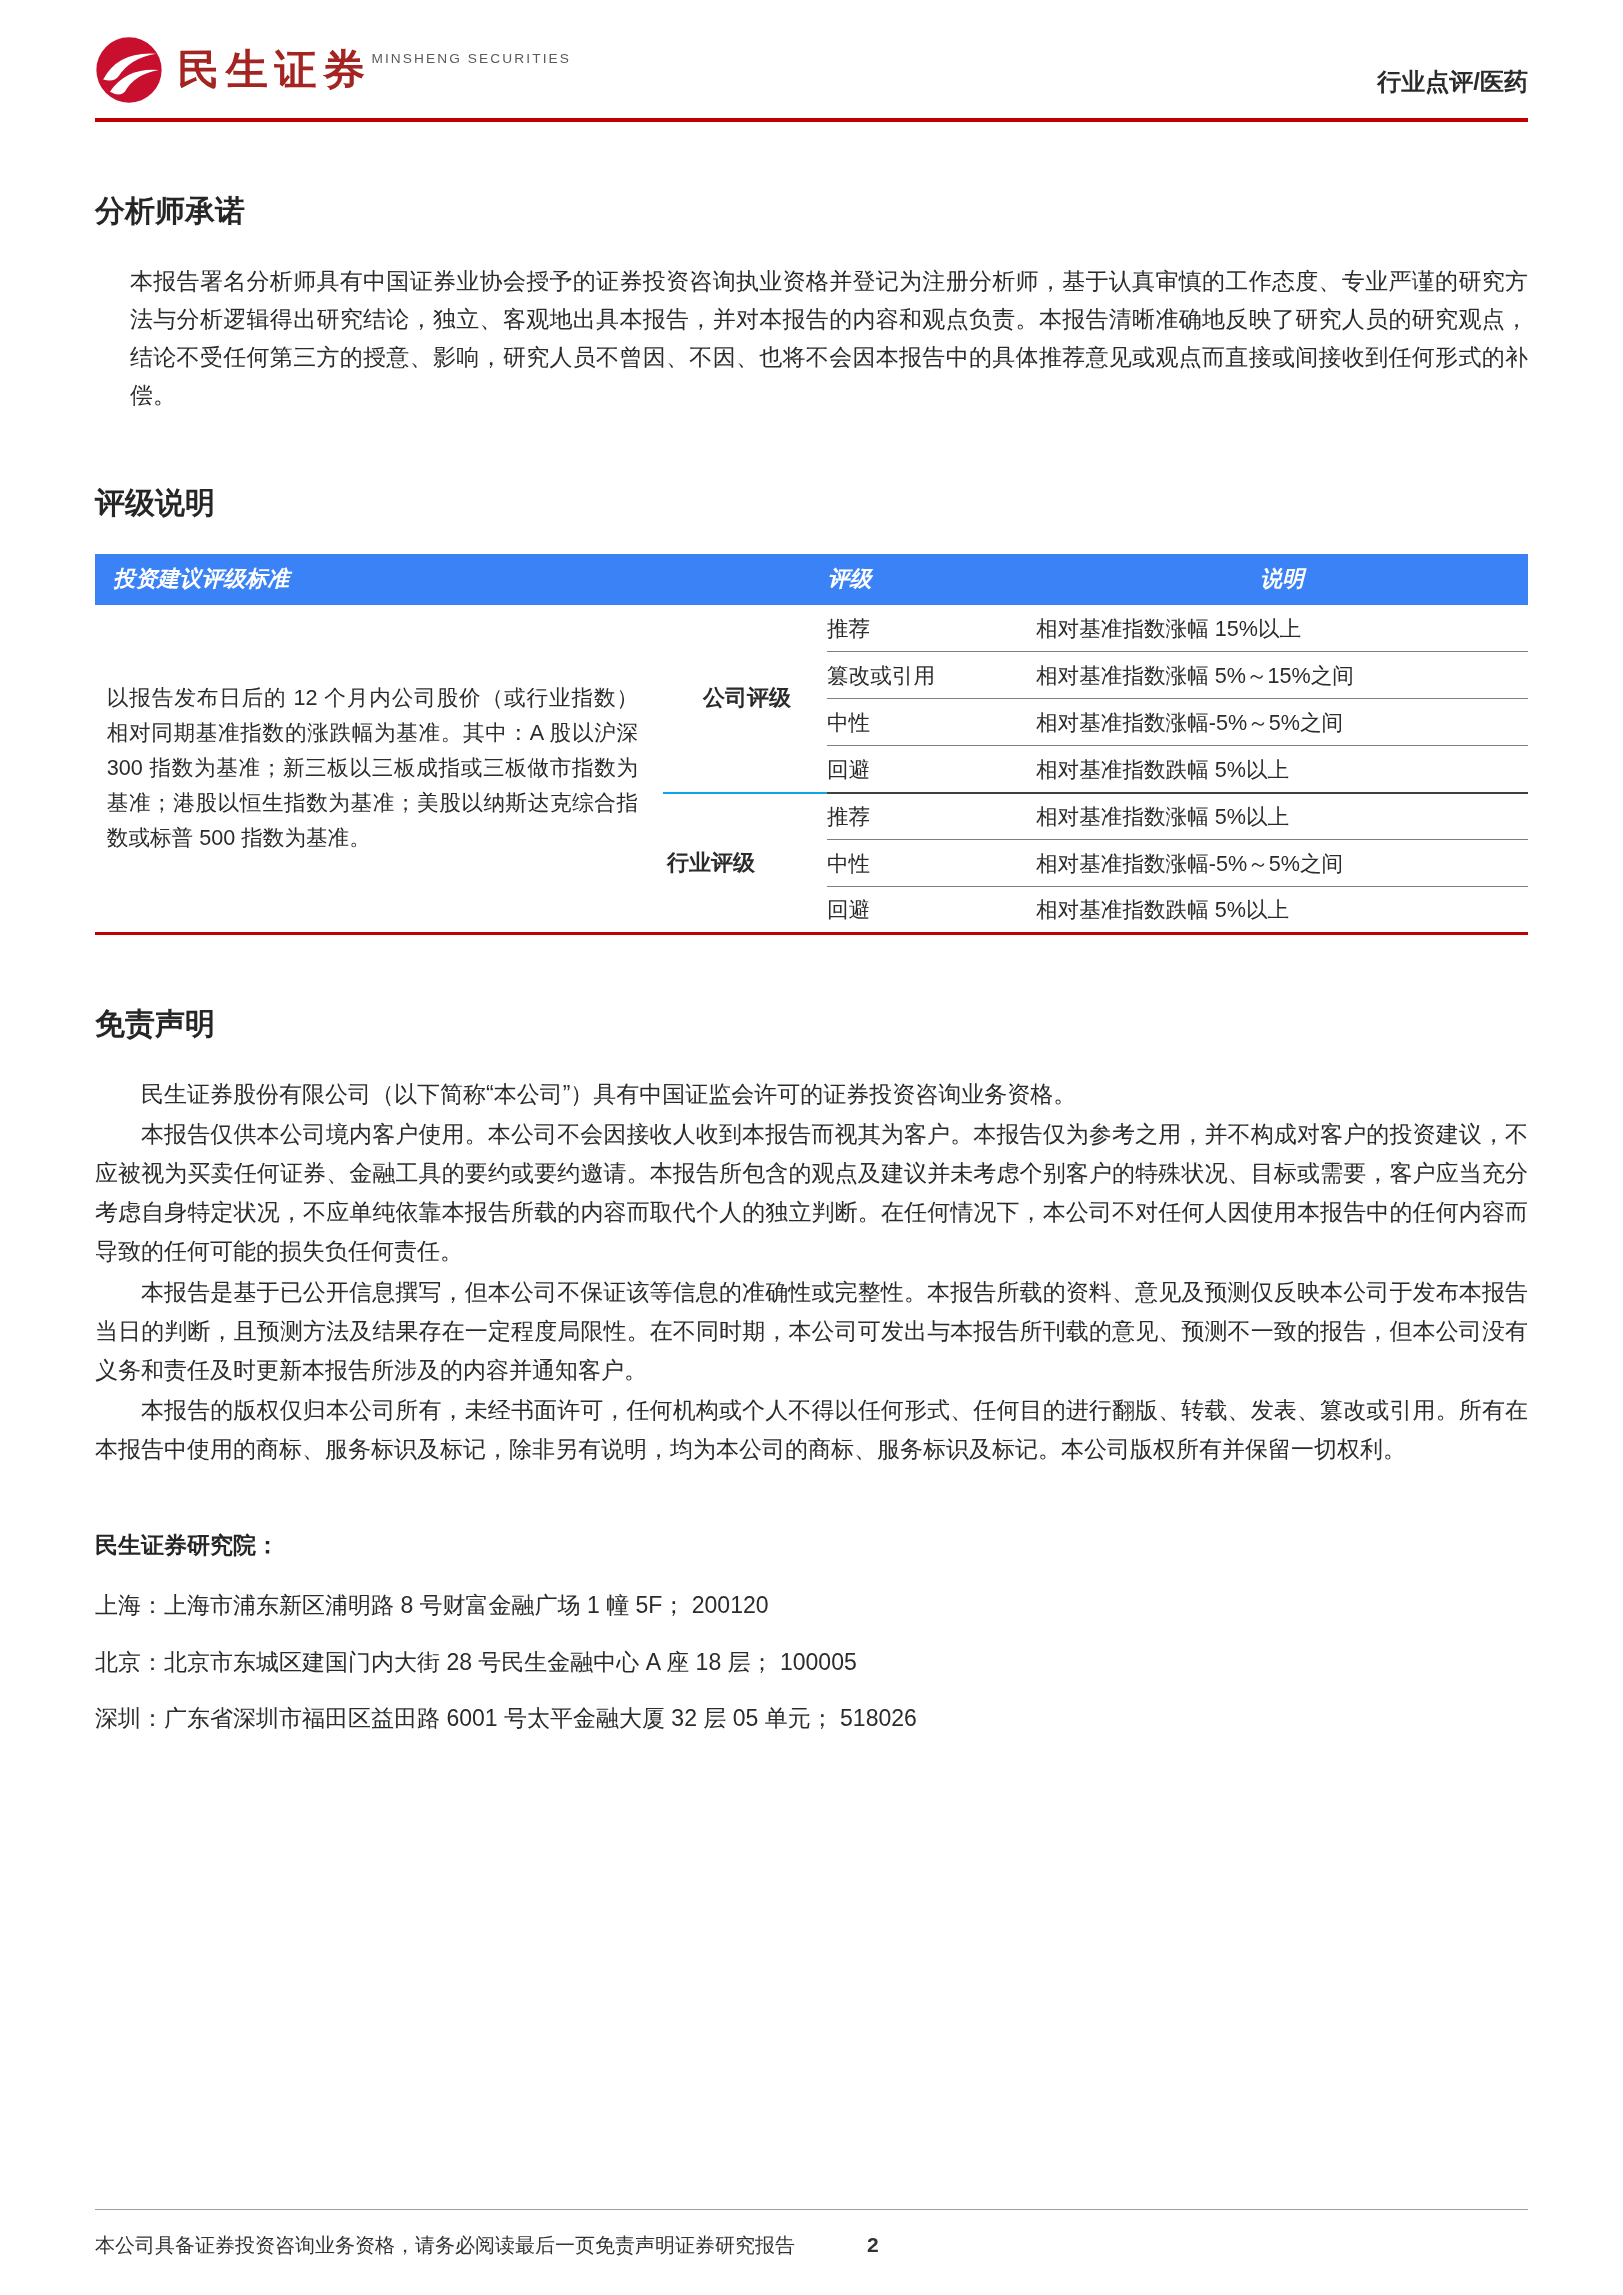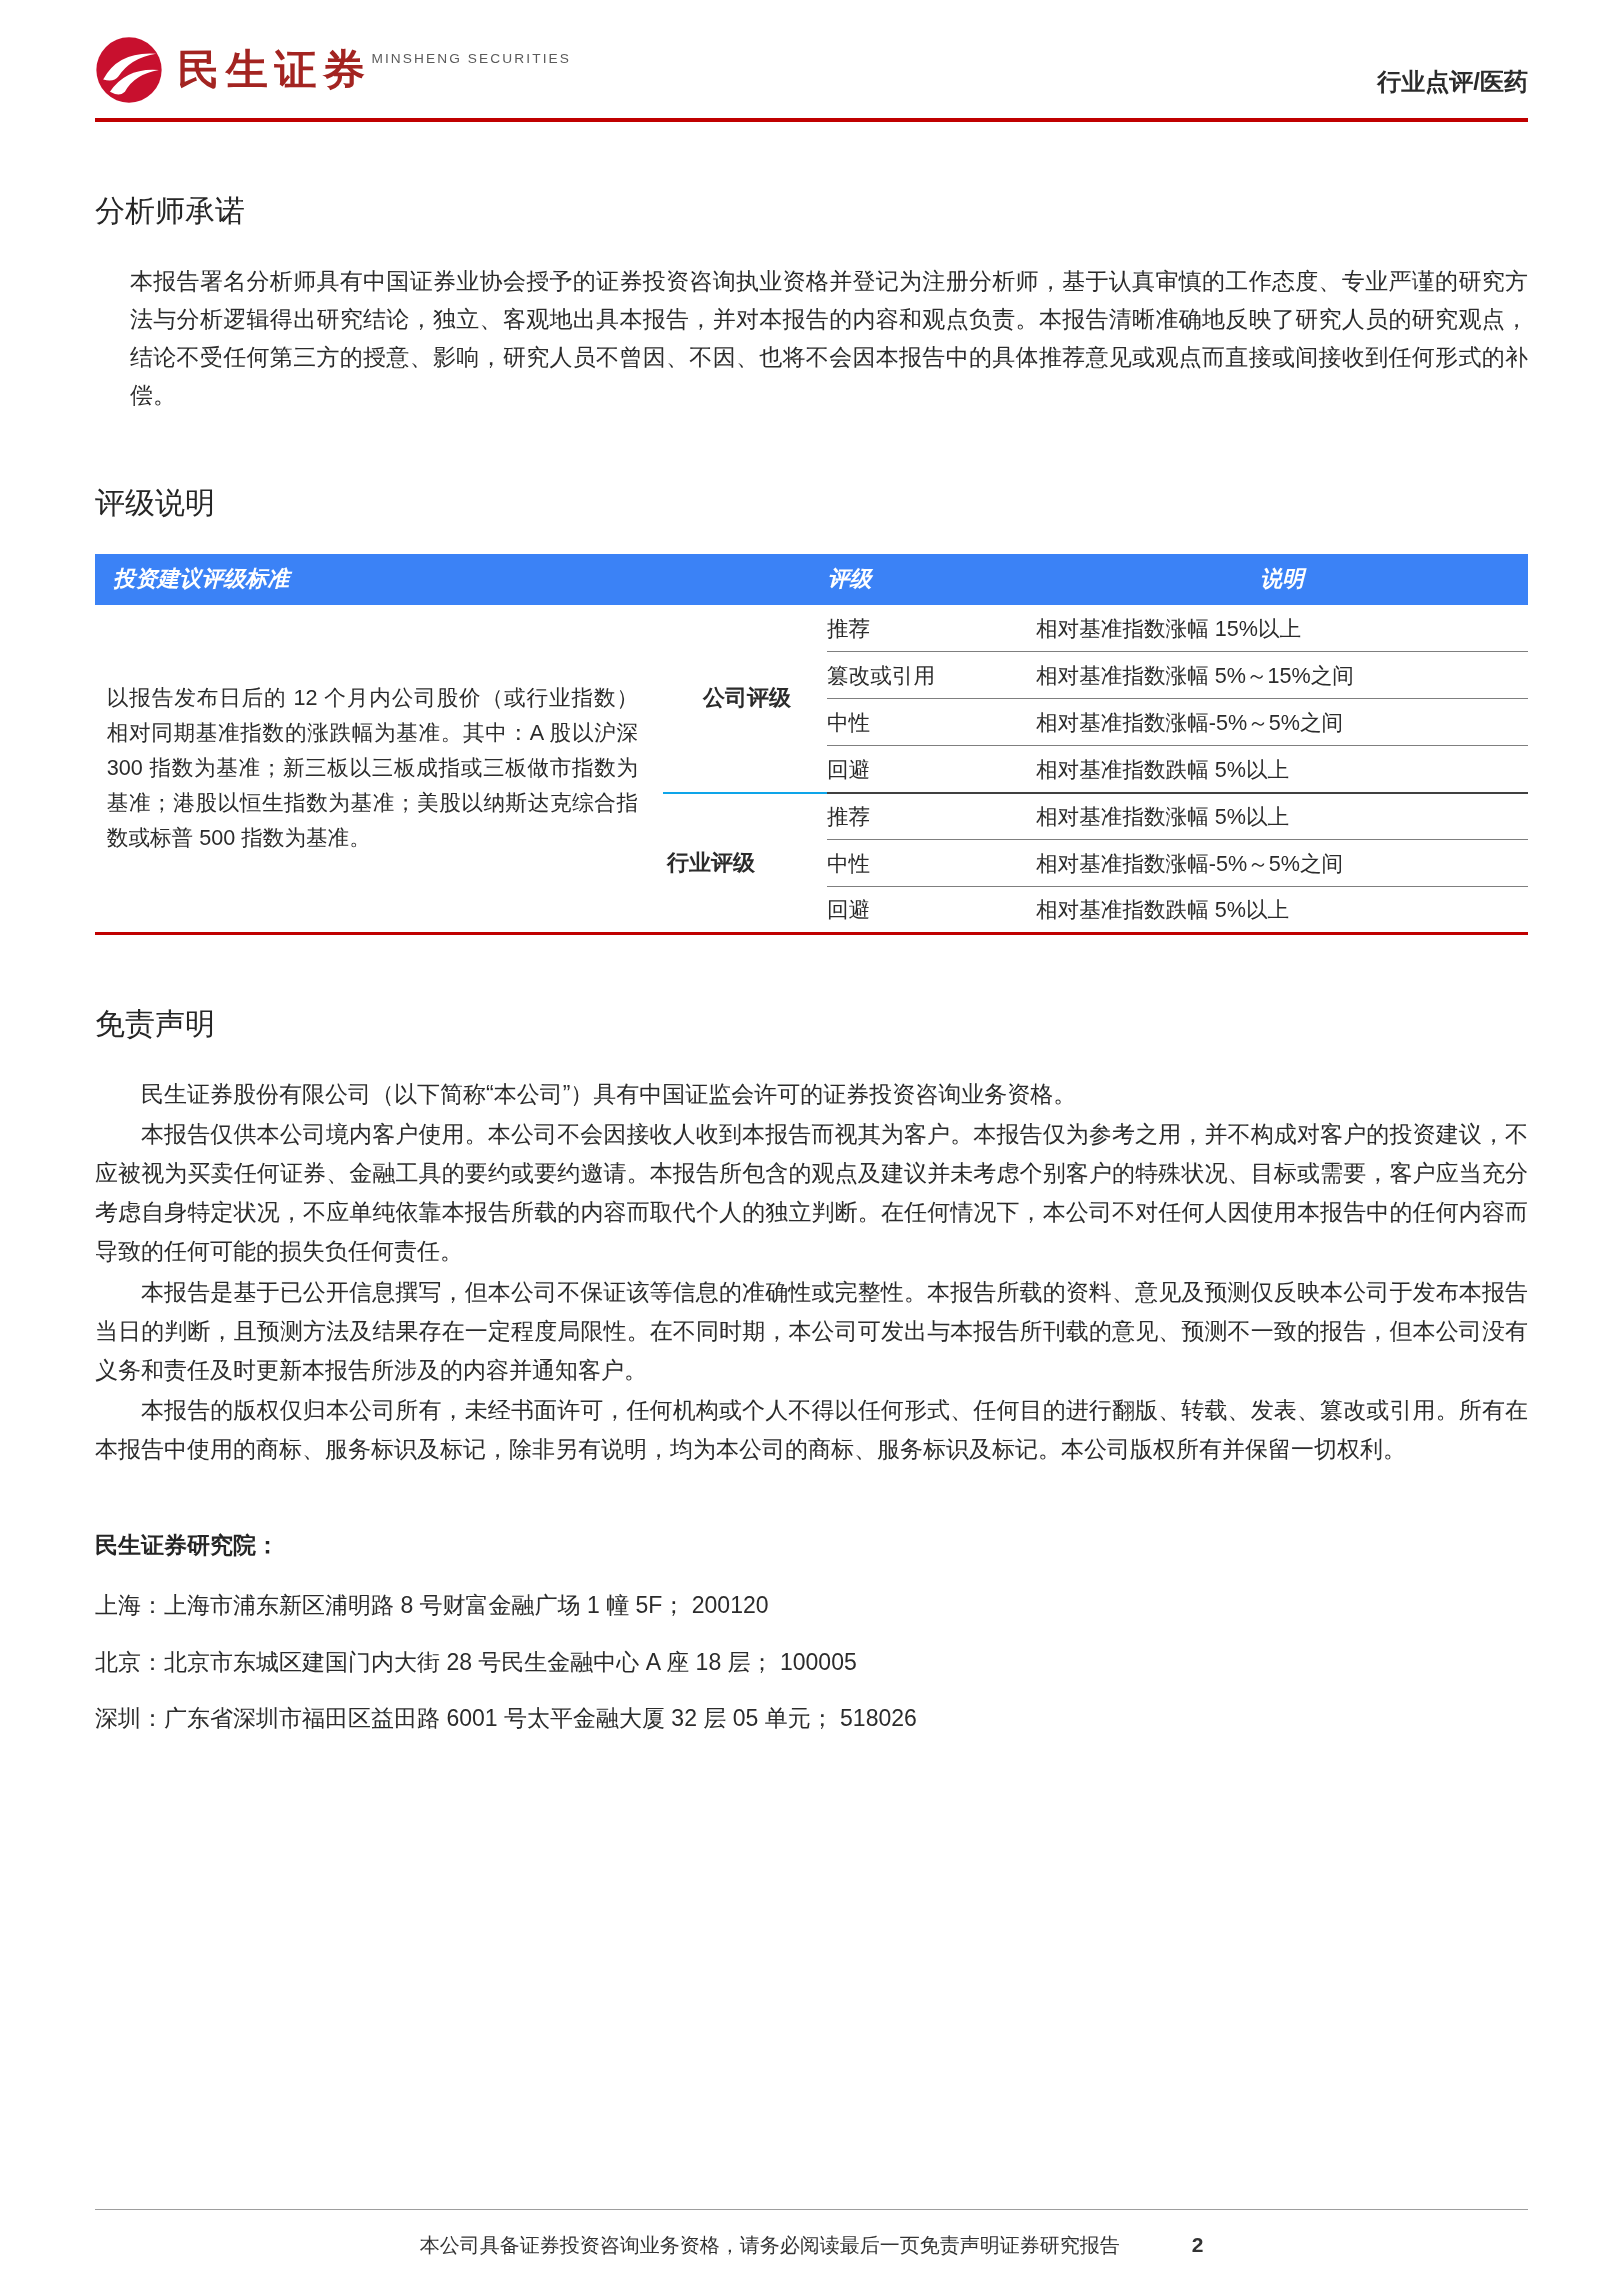--- a/index.html
+++ b/index.html
@@ -44,21 +44,21 @@
     font-size: 24px;
     font-weight: 600;
     color: #2b2b2b;
     padding-bottom: 6.5px;
   }
   .red-rule { height: 3.9px; background: #c00000; width: 100%; }
 
   
   .section-title {
     font-size: 30px;
-    font-weight: normal;
+    font-weight: bold;
     color: #262626;
     margin-top: 69px;
     margin-bottom: 29.4px;
   }
   .body-text {
     font-size: 23px;
     line-height: 1.66;
     text-align: justify;
     color: #2b2b2b;
     margin-left: 35px;
@@ -140,21 +140,21 @@
     margin-bottom: 22px;
     color: #2b2b2b;
   }
 
   
   .footer {
     margin-top: auto;
     border-top: 1.3px solid #9d9d9d;
     padding-top: 22px;
     display: flex;
-    justify-content: center;
+    justify-content: flex-start;
     align-items: baseline;
     font-size: 20px;
     color: #333333;
   }
   .footer-right { display: flex; align-items: baseline; gap: 72px; }
   .page-number { font-weight: bold; font-size: 21px; }
 </style>
 </head>
 <body>
 

